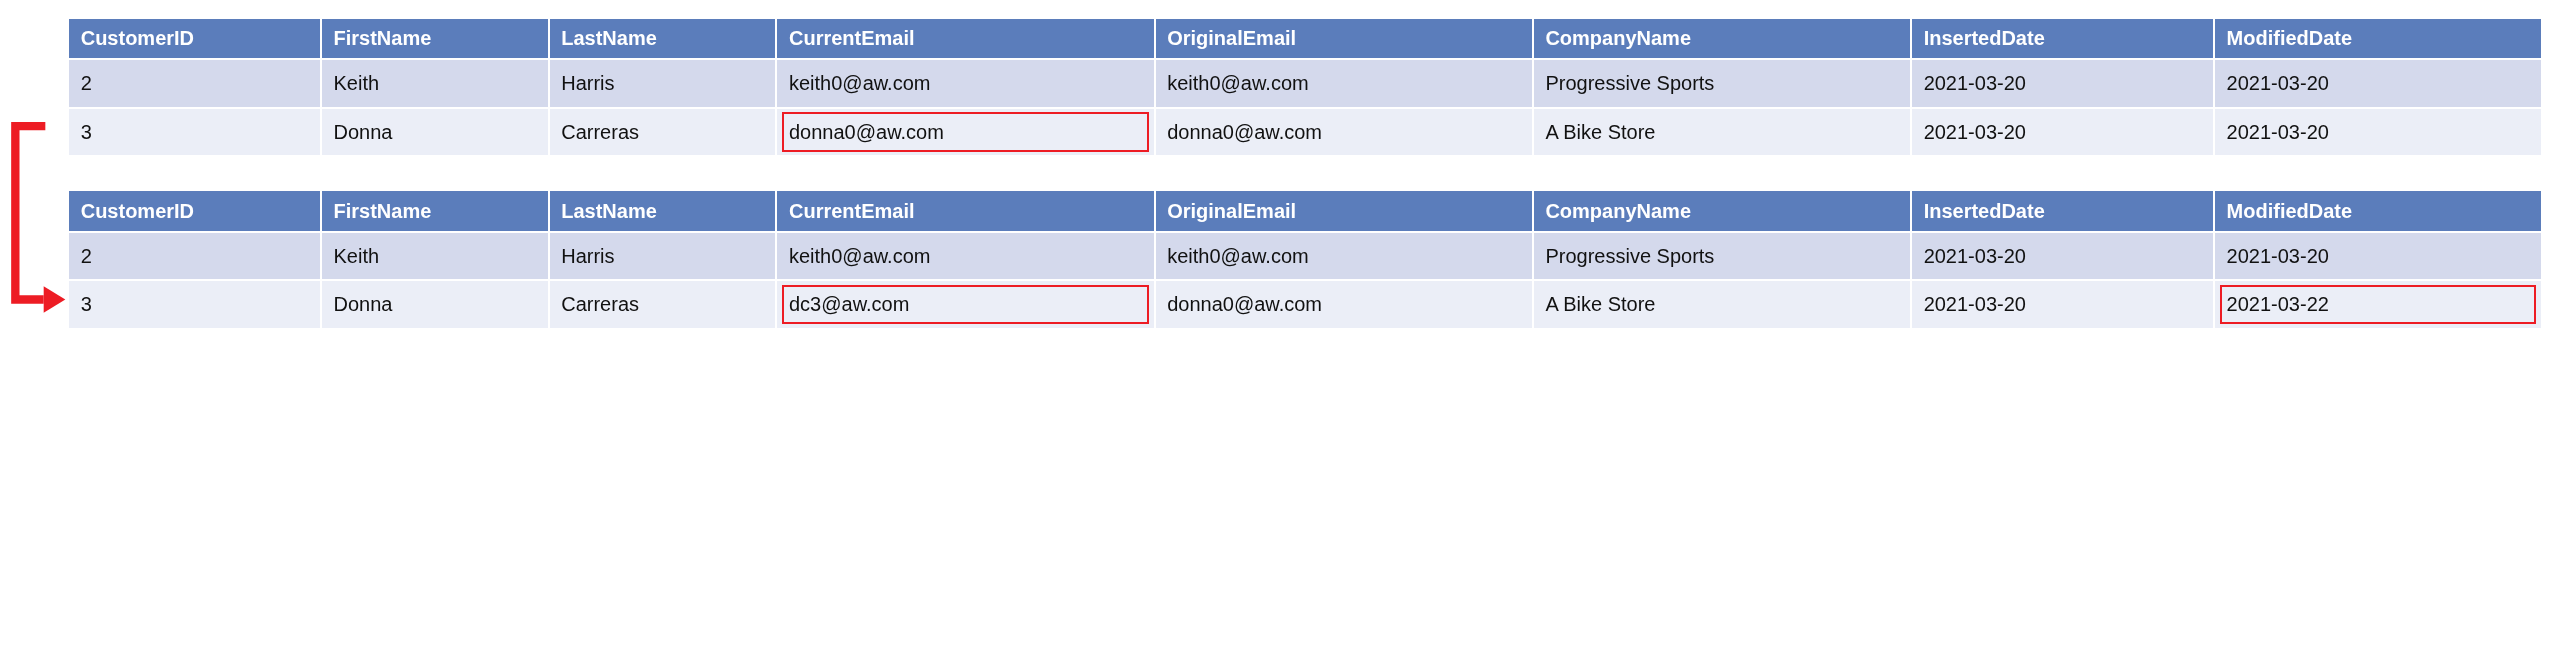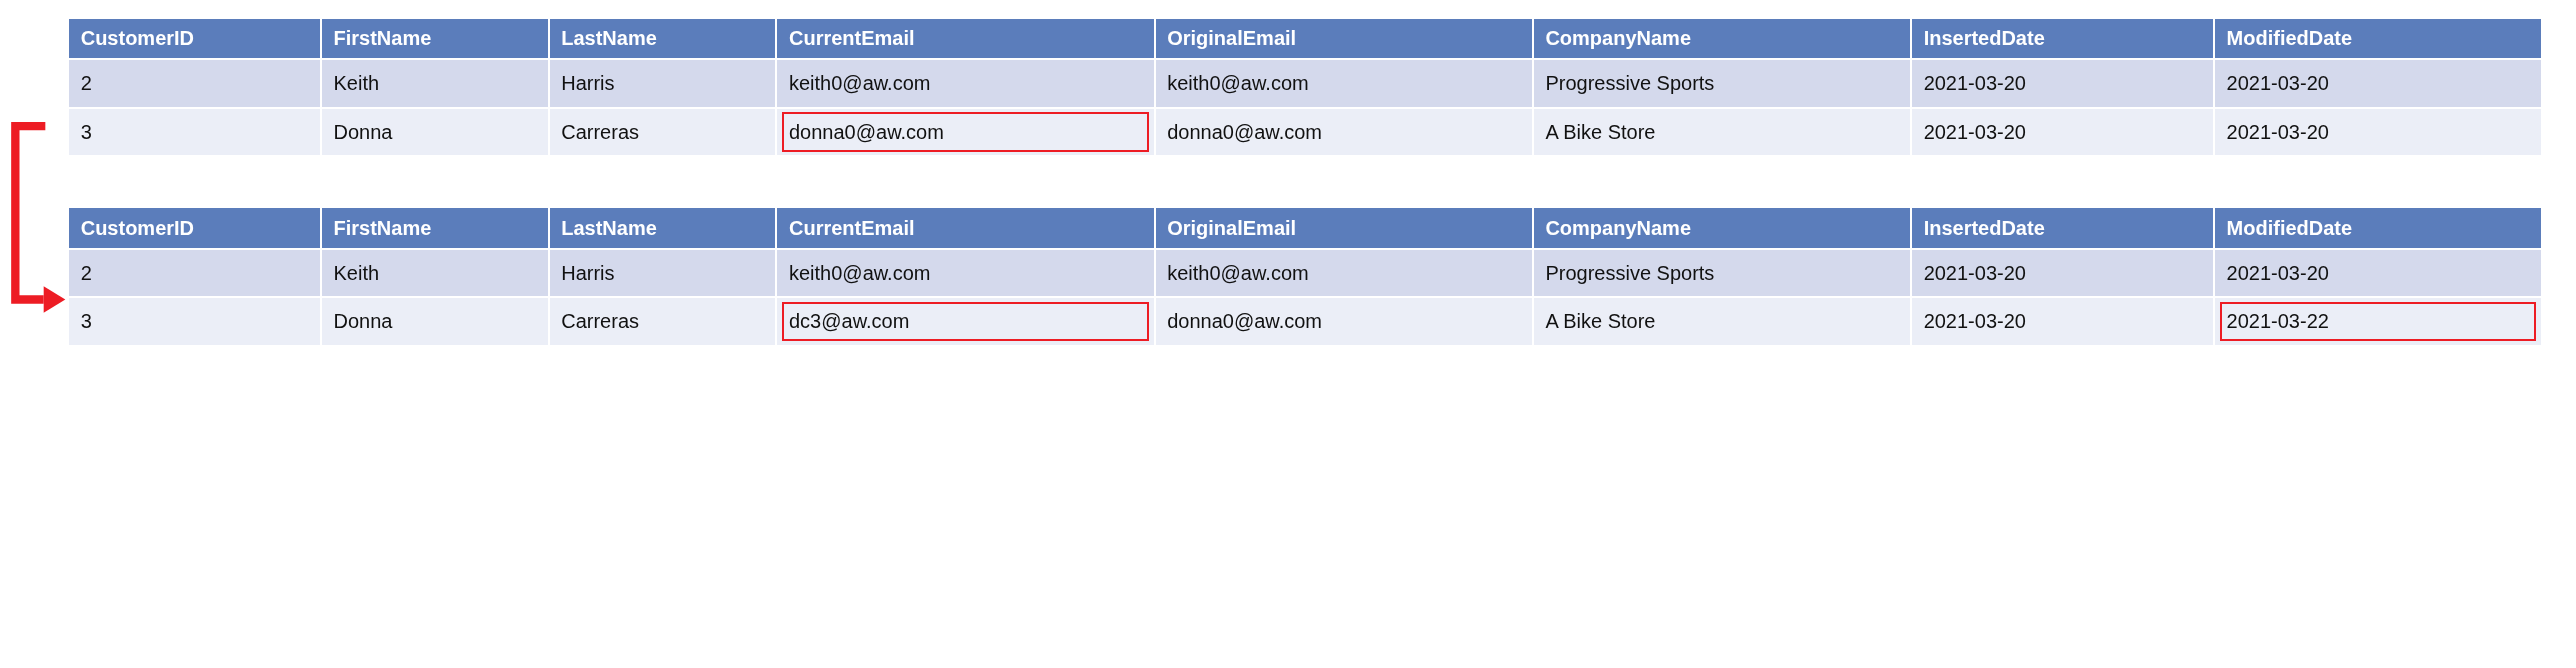--- a/index.html
+++ b/index.html
@@ -8,21 +8,21 @@
     padding: 16.7px 33px 16.7px 67px;
     font-family: "Segoe UI", Arial, sans-serif;
     font-size: 20px;
     background: #fff;
     color: #111;
     position: relative;
   }
   .tables {
     display: flex;
     flex-direction: column;
-    gap: 49px;
+    gap: 32px;
   }
   table {
     border-collapse: separate;
     border-spacing: 2.5px 2.5px;
     width: 100%;
     table-layout: fixed;
   }
   th {
     background: #5B7DBB;
     color: #fff;

